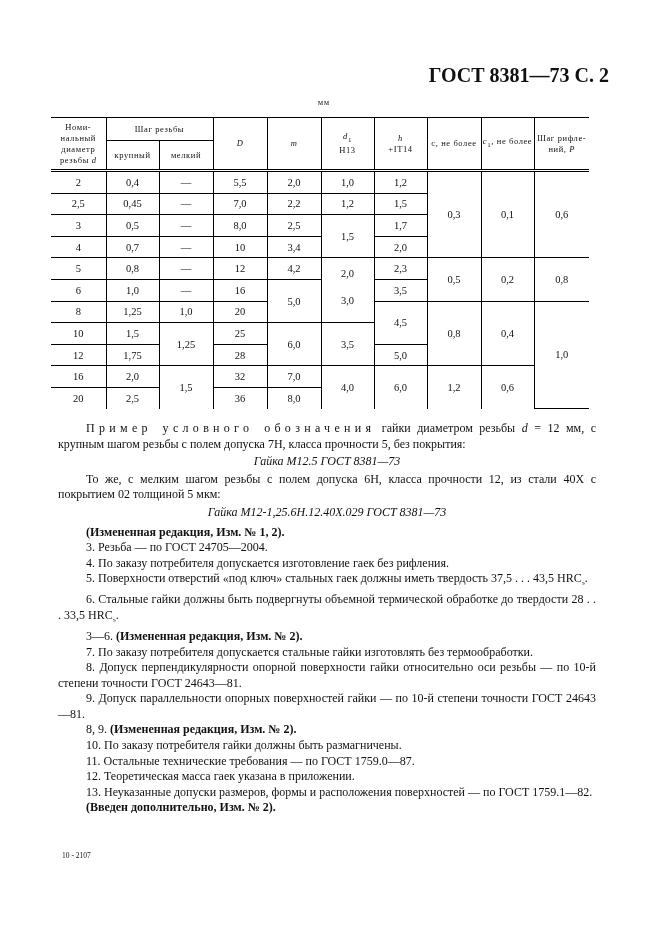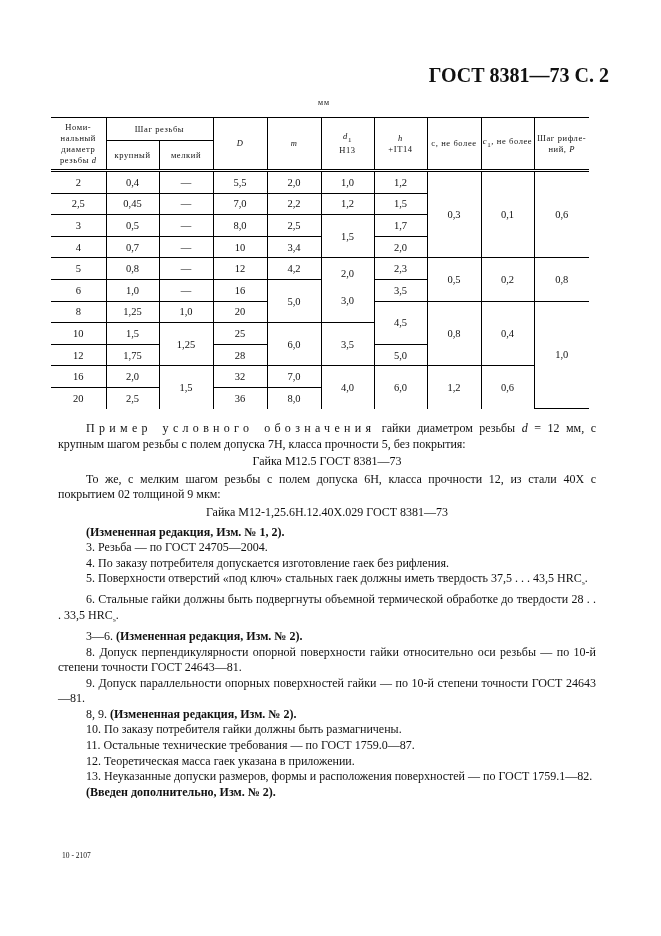--- a/index.html
+++ b/index.html
@@ -15,21 +15,21 @@
   table.gost tr > *:last-child { border-right: none; }
   table.gost th { font-size: 8.5px; line-height: 11px; letter-spacing: 0.6px; }
   table.gost thead tr.h1 th { height: 22px; }
   table.gost thead tr.h2 th { height: 28px; }
   table.gost thead tr:last-child th, table.gost thead th.rs2 { border-bottom: 3px double #000; }
   table.gost tbody td { height: 20.6px; }
   .it { font-style: italic; }
   .body-text { position: absolute; left: 58px; width: 538px; font-size: 12px; line-height: 15.6px; }
   .para { text-indent: 28px; text-align: justify; margin: 0; }
   .indent { padding-left: 28px; margin: 0; }
-  .center-it { text-align: center; margin: 2px 0; }
+  .center-it { text-align: center; font-style: italic; margin: 2px 0; }
   .bold { font-weight: bold; }
   .spaced { letter-spacing: 4.3px; }
   .footer { position: absolute; left: 62px; top: 851px; font-size: 7.5px; }
   sub { font-size: 7px; }
 </style>
 </head>
 <body>
 
 <div class="header">ГОСТ 8381—73 С. 2</div>
 <div class="units">мм</div>
@@ -177,28 +177,29 @@
       <td style="border-bottom:none;">8,0</td>
     </tr>
   </tbody>
 </table>
 
 <div class="body-text" style="top:421px;">
   <p class="para">
     <span class="spaced">Пример условного обозначения</span><span> гайки диаметром резьбы </span><span class="it">d</span><span> = 12 мм, с крупным шагом резьбы с полем допуска 7Н,  класса прочности 5, без покрытия:</span>
   </p>
   <p class="center-it">Гайка М12.5 ГОСТ 8381—73</p>
-  <p class="para">То же, с мелким шагом резьбы с полем допуска 6Н, класса прочности 12, из стали 40Х с покрытием 02 толщиной 9 мкм:</p>
+  <p class="para">То же, с мелким шагом резьбы с полем допуска 6Н, класса прочности 12, из стали 40Х с покрытием 02 толщиной 5 мкм:</p>
   <p class="center-it" style="margin-bottom:4px;">Гайка  М12-1,25.6Н.12.40Х.029  ГОСТ  8381—73</p>
   <p class="indent bold">(Измененная редакция, Изм. № 1, 2).</p>
   <p class="indent">3. Резьба — по ГОСТ 24705—2004.</p>
   <p class="indent">4. По заказу потребителя допускается изготовление гаек без рифления.</p>
   <p class="indent"><span>5. Поверхности отверстий «под ключ» стальных гаек должны иметь твердость 37,5  . . .  43,5 HRC</span><sub>э</sub>.</p>
   <p class="para"><span>6. Стальные гайки должны быть подвергнуты объемной термической обработке до твердости 28  . . . 33,5 HRC</span><sub>э</sub>.</p>
   <p class="indent"><span>3—6. </span><span class="bold">(Измененная редакция, Изм. № 2).</span></p>
+  <p class="indent">7. По заказу потребителя допускается стальные гайки изготовлять без термообработки.</p>
   <p class="para">8. Допуск перпендикулярности опорной поверхности гайки относительно оси резьбы — по 10-й степени точности ГОСТ 24643—81.</p>
   <p class="para">9. Допуск параллельности опорных поверхностей гайки — по 10-й степени точности ГОСТ 24643—81.</p>
   <p class="indent"><span>8, 9. </span><span class="bold">(Измененная редакция, Изм. № 2).</span></p>
   <p class="indent">10. По заказу потребителя гайки должны быть размагничены.</p>
   <p class="indent">11. Остальные технические требования — по ГОСТ 1759.0—87.</p>
   <p class="indent">12. Теоретическая масса гаек указана в приложении.</p>
   <p class="indent">13. Неуказанные допуски размеров, формы и расположения поверхностей — по ГОСТ 1759.1—82.</p>
   <p class="indent bold">(Введен дополнительно, Изм. № 2).</p>
 </div>
 

